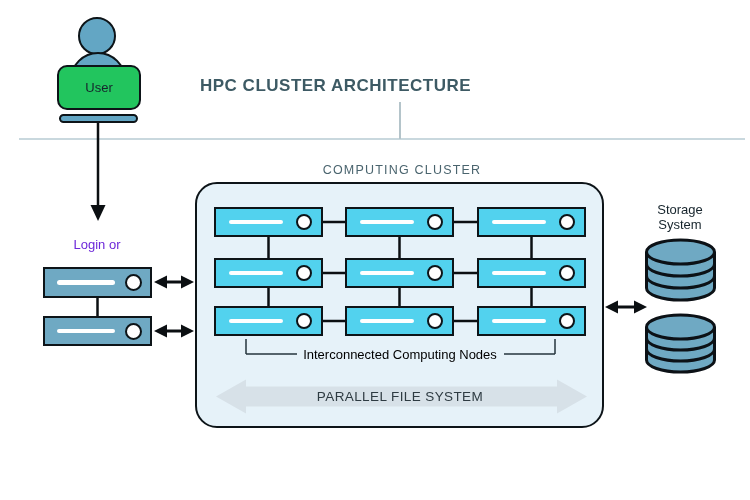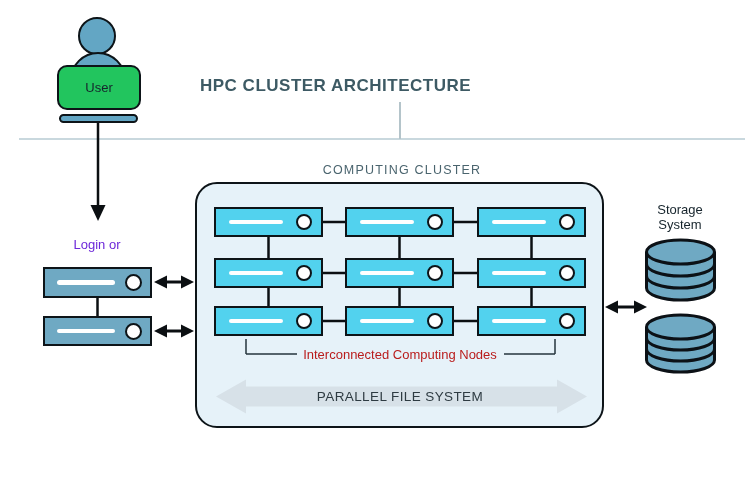--- a/index.html
+++ b/index.html
@@ -38,21 +38,21 @@
 
   .node{width:109px;height:30px;background:#52d2ee;border:2.5px solid #0d1418;z-index:2;}
   .c1{left:214px;} .c2{left:345px;} .c3{left:477px;}
   .r1{top:207px;} .r2{top:258px;} .r3{top:306px;}
   .node .slit{position:absolute;left:13px;top:50%;margin-top:-2px;width:54px;height:4px;
     border-radius:3px;background:#ffffff;}
   .node .led{position:absolute;right:9px;top:50%;margin-top:-8px;width:16px;height:16px;
     border-radius:50%;background:#ffffff;border:2.5px solid #0d1418;}
 
   .caption{left:250px;top:347px;width:300px;text-align:center;
-    font-size:13px;color:#b91c1c;z-index:2;}
+    font-size:13px;color:#000000;z-index:2;}
   .pfs-label{left:250px;top:389px;width:300px;text-align:center;
     font-size:13.5px;letter-spacing:.4px;color:#2e3b42;z-index:2;}
 
   
   .login-label{left:42px;top:229px;width:110px;text-align:center;
     font-size:13px;line-height:1.18;color:#6d28d9;z-index:2;margin-top:8px;}
   .server{left:43px;width:109px;background:#6fa9c3;border:2.8px solid #0d1418;z-index:2;}
   .s1{top:267px;height:31px;} .s2{top:316px;height:30px;}
   .server .slit{position:absolute;left:12px;top:50%;margin-top:-2.2px;width:58px;height:4.5px;
     border-radius:3px;background:#ffffff;}

